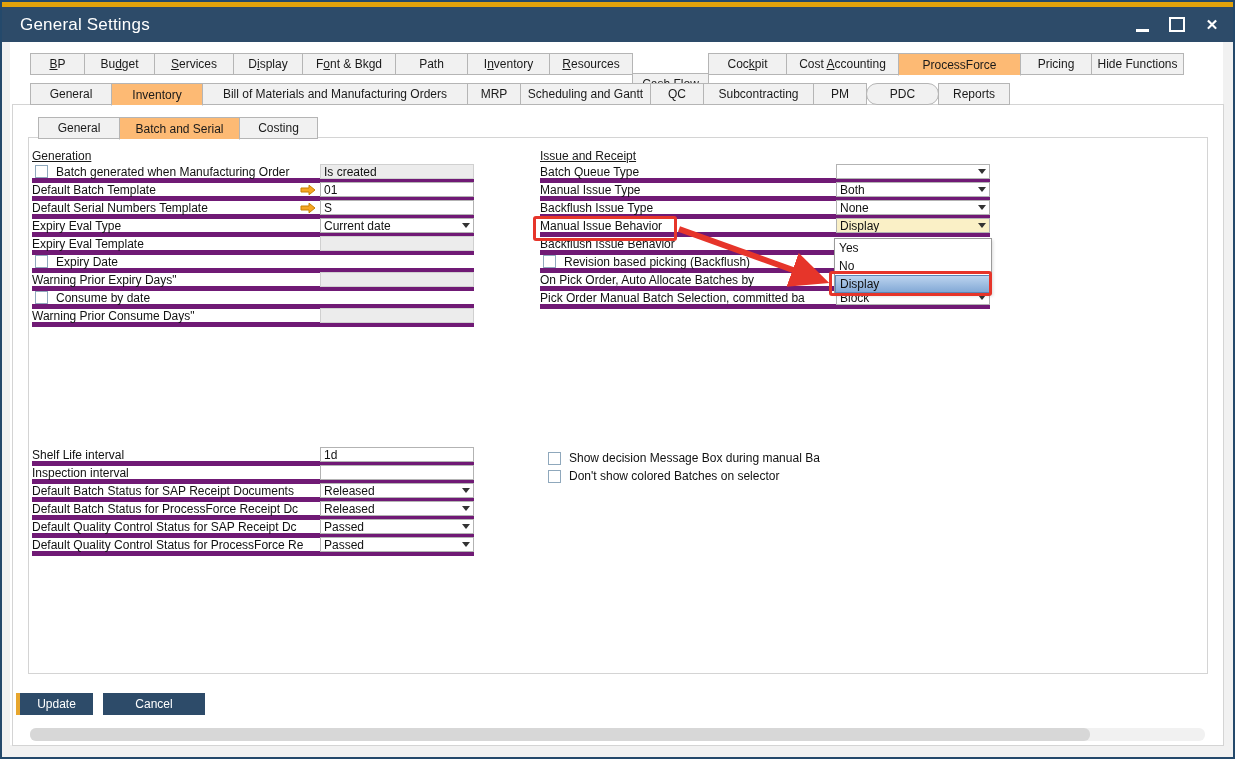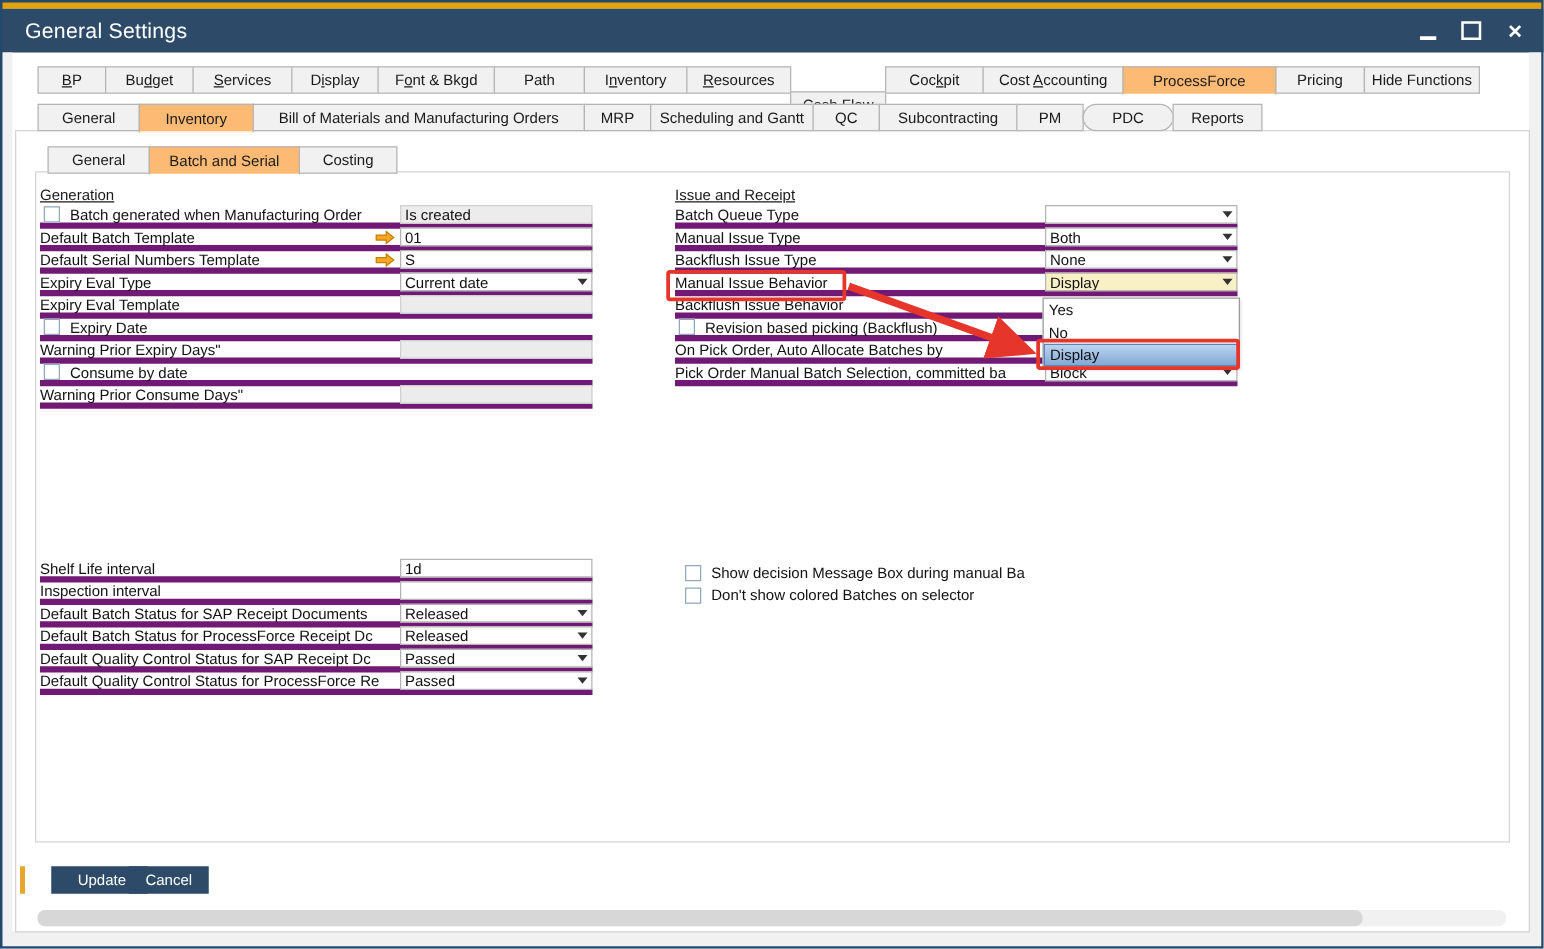--- a/index.html
+++ b/index.html
@@ -40,23 +40,23 @@
   .sect-head{position:absolute;font-size:12px;color:#1a1a1a;text-decoration:underline;}
   
   #open-list{left:834px;top:238px;width:156px;border:1px solid #9a9a9a;background:#fff;z-index:30;box-shadow:1px 2px 3px rgba(0,0,0,.15);}
   .opt{height:18px;display:flex;align-items:center;padding-left:4px;font-size:12px;color:#111;cursor:pointer;box-sizing:border-box;}
   .opt.sel{background:linear-gradient(#bcd4ef,#83a9d6);border:1px solid #5d85b5;}
   
   .annbox{border:3px solid var(--red);border-radius:3px;z-index:40;pointer-events:none;box-sizing:border-box;}
   #ann-arrow{left:0;top:0;z-index:40;pointer-events:none;}
   
   .btn{height:22px;background:var(--tblue);color:#fff;font-size:12px;display:flex;align-items:center;justify-content:center;cursor:pointer;box-sizing:border-box;}
-  #update-btn{left:16px;top:693px;width:77px;padding-left:4px;margin-left:25px;}
+  #update-btn{left:16px;top:693px;width:77px;padding-left:4px;}
   #update-stripe{left:16px;top:693px;width:4px;height:22px;background:#E7A62E;z-index:2;}
-  #cancel-btn{left:103px;top:693px;width:64px;}
+  #cancel-btn{left:103px;top:693px;width:102px;}
   
   #hscroll-track{left:30px;top:728px;width:1175px;height:13px;background:#f1f1f1;border-radius:6px;}
   #hscroll-thumb{left:30px;top:728px;width:1060px;height:13px;background:#d7d7d7;border-radius:6px;cursor:pointer;}
 </style>
 </head>
 <body>
 
 <div class="abs" id="topstrip"></div>
 <div class="abs" id="titlebar">
   <span id="title">General Settings</span>

